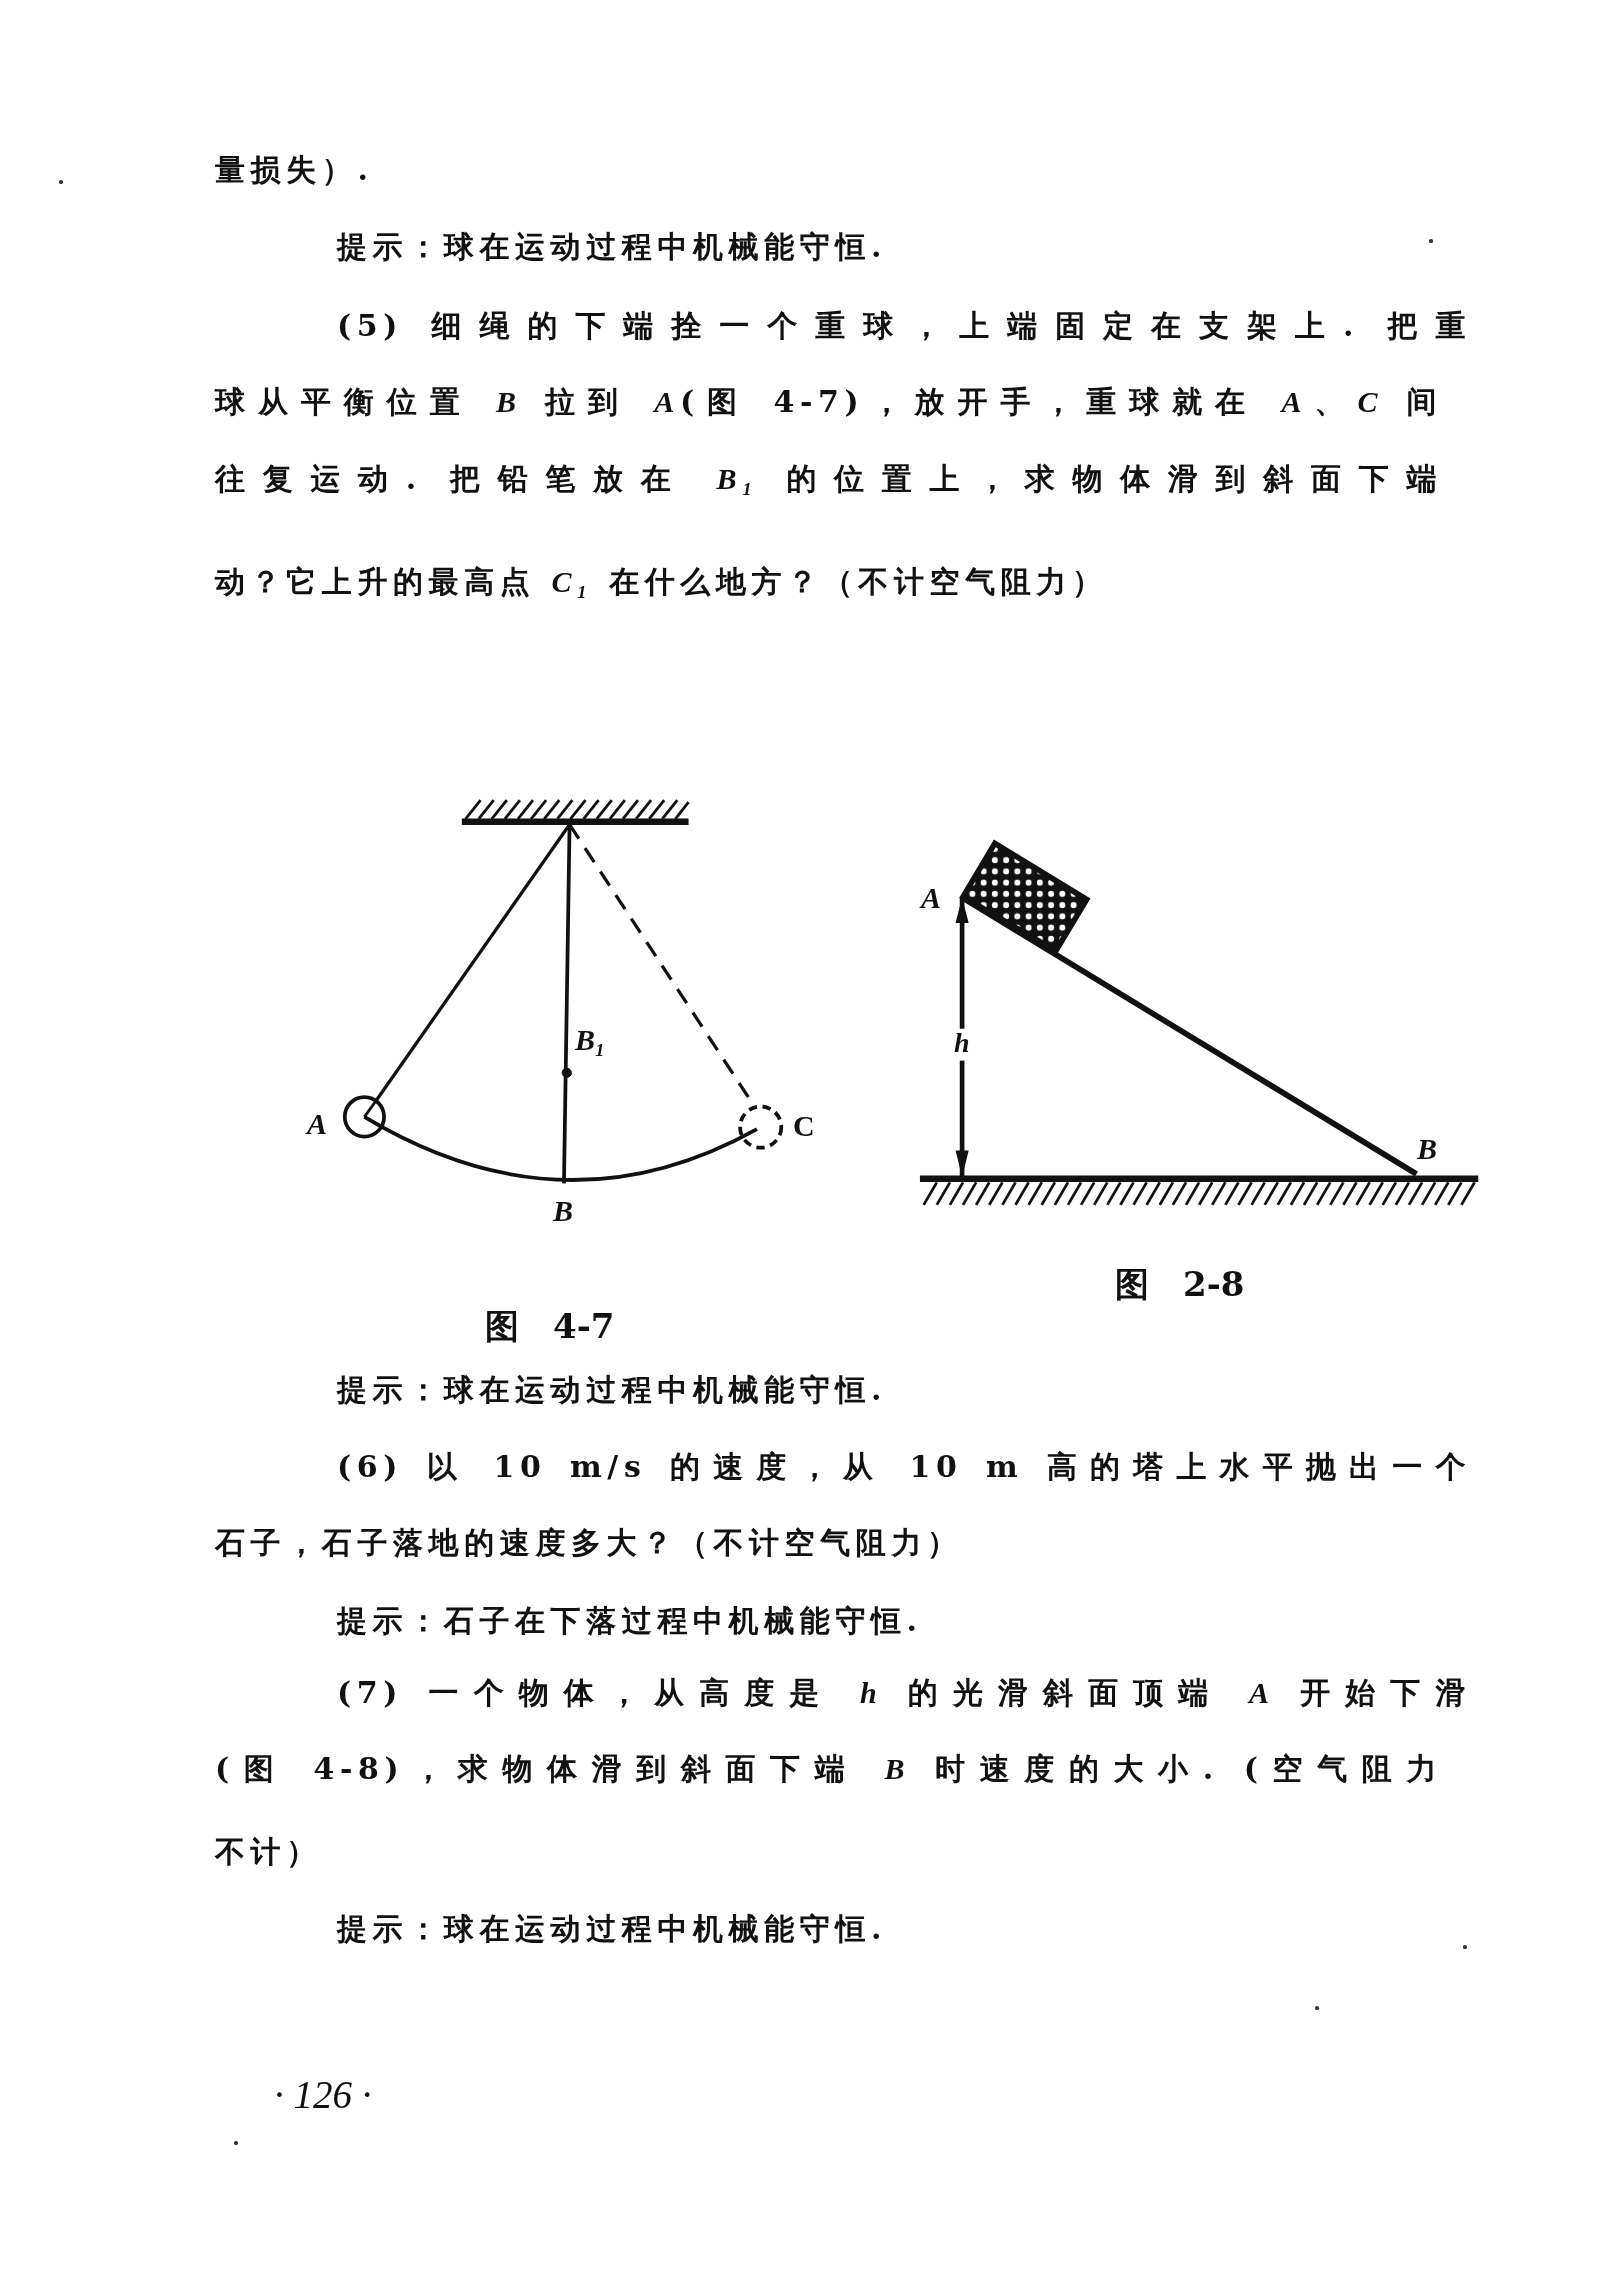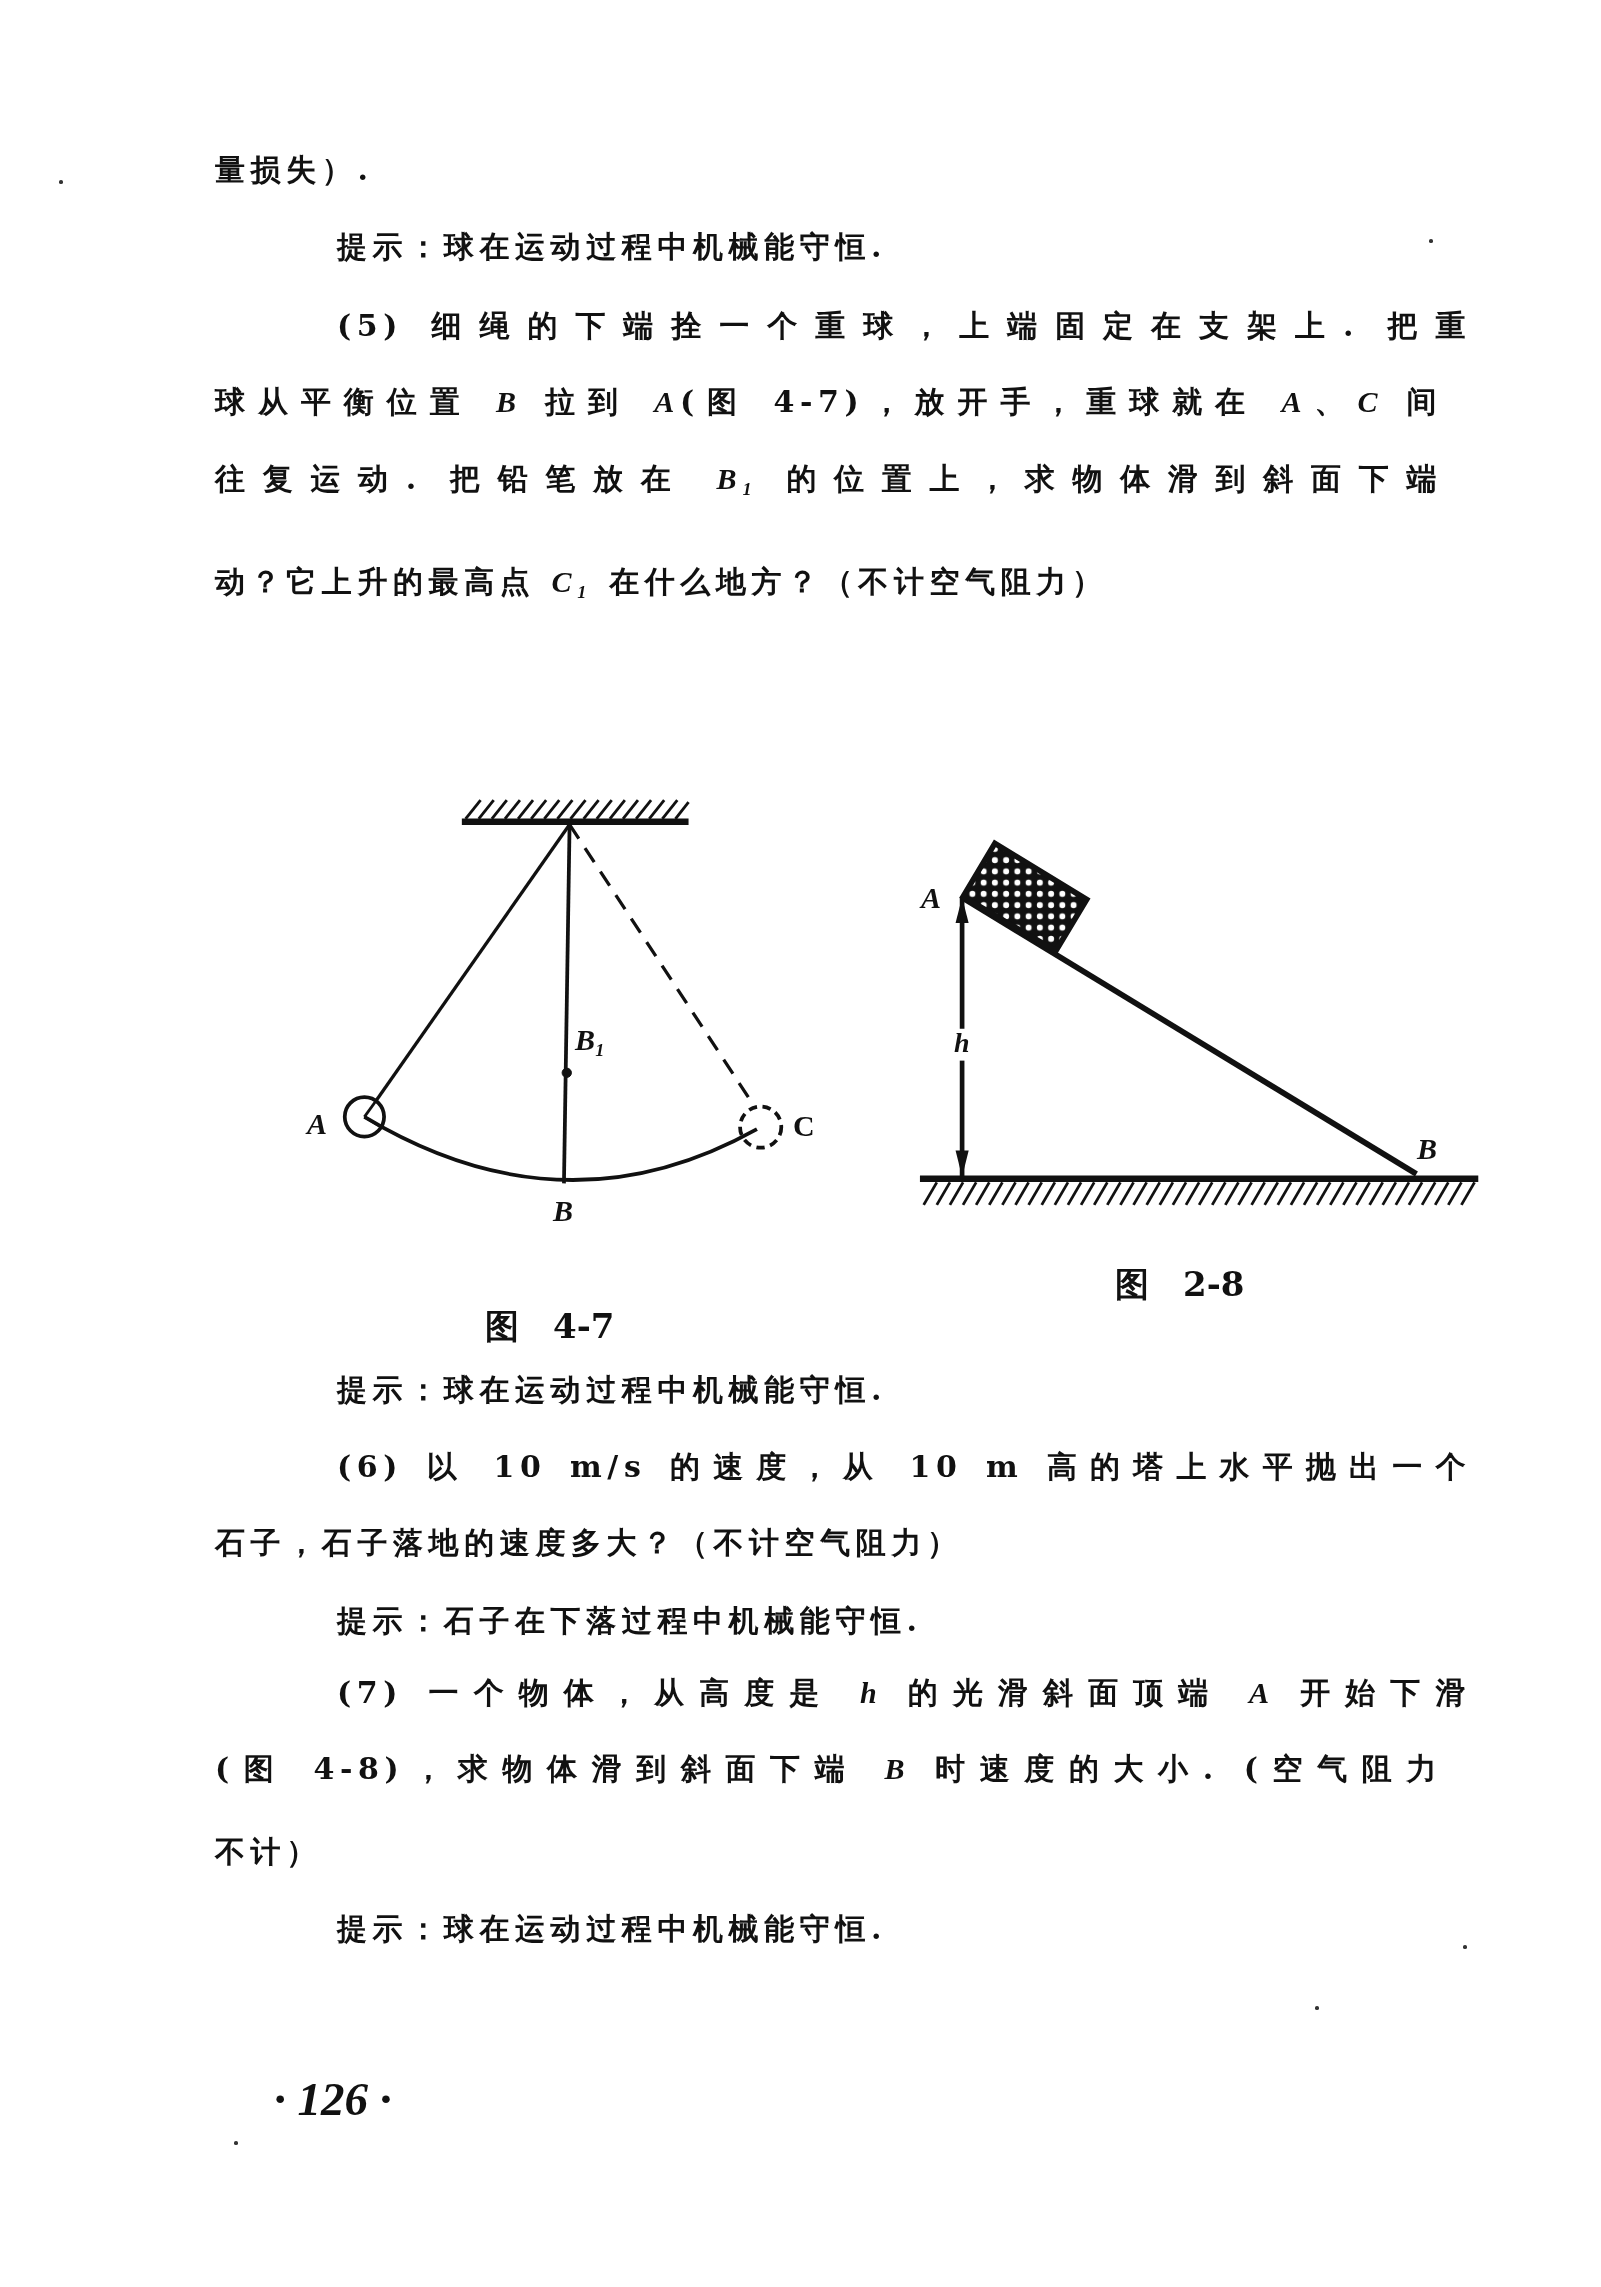--- a/index.html
+++ b/index.html
@@ -14,21 +14,21 @@
     white-space: nowrap; letter-spacing: 5.6px;
     text-align: justify; text-align-last: justify;
   }
   .line.last { text-align-last: left; }
   .indent { left: 309px; width: 1134px; margin-left: 28px; }
   .line i { font-style: italic; font-family: "Liberation Serif", serif; font-weight: bold; }
   .caption {
     position: absolute; font-size: 34px; font-weight: bold; white-space: nowrap;
   }
   .lbl { position: absolute; font-family: "Liberation Serif", serif; font-style: italic; font-weight: bold; font-size: 30px; }
-  .pagenum { position: absolute; left: 274px; top: 2072px; font-size: 47px; font-style: italic; font-family: "Liberation Serif", serif; font-weight: bold; }
+  .pagenum { position: absolute; left: 274px; top: 2072px; font-size: 39px; font-style: italic; font-family: "Liberation Serif", serif; }
   svg { position: absolute; left: 0; top: 0; }
   .speck { position: absolute; width: 3.7px; height: 3.7px; background: #333; border-radius: 50%; }
 </style>
 </head>
 <body>
 
 <div class="line last" style="top:144px;">量损失）.</div>
 <div class="line indent last" style="top:221px;">提示：球在运动过程中机械能守恒.</div>
 <div class="line indent" style="top:300px;">(5) 细绳的下端拴一个重球，上端固定在支架上. 把重</div>
 

